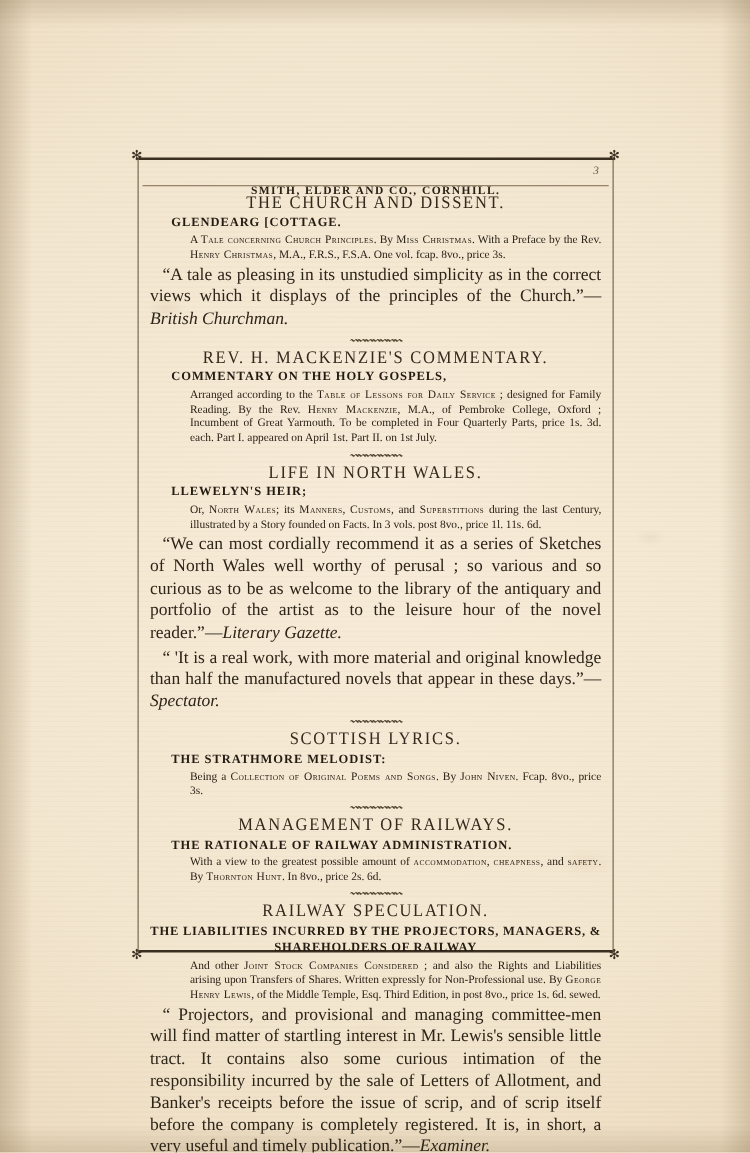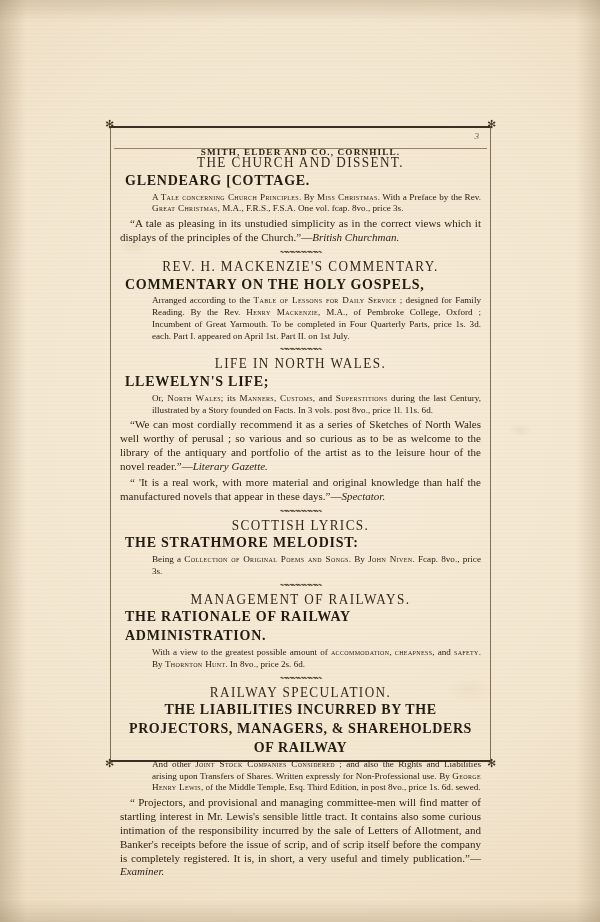--- a/index.html
+++ b/index.html
@@ -104,45 +104,45 @@
     color:#342a1c;
     white-space:nowrap;
     font-family:"Liberation Serif","DejaVu Serif",serif;
     transform:scaleX(.93);
     margin:1px 0 1px 0;
     line-height:1.18;
   }
 
   .booktitle{
     font-weight:bold;
-    font-size:14px;
+    font-size:10px;
     letter-spacing:.75px;
     color:#241c12;
-    margin:1px 0 0 5px;
+    margin:1px 0 0 17px;
     line-height:1.35;
   }
   .booktitle.center{text-align:center;margin-left:0;letter-spacing:.6px;}
 
   .desc{
     margin:1px 0 0 32px;
     font-size:9.15px;
     line-height:1.28;
     text-align:justify;
     text-align-last:left;
     color:#2b2217;
   }
   .desc .sc{
     font-variant:small-caps;
     letter-spacing:.35px;
     margin-top:40px;
   }
 
   .quote{
     margin:2px 0 0 0;
-    font-size:11px;
+    font-size:14px;
     line-height:1.26;
     text-align:justify;
     text-align-last:left;
     text-indent:10px;
     color:#2e2519;
   }
   .quote i{font-style:italic;}
 
   .divider{
     text-align:center;
@@ -177,33 +177,33 @@
     <div id="runhead">
       <div class="rh-title">SMITH, ELDER AND CO., CORNHILL.</div>
       <div class="rh-page">3</div>
     </div>
     <div class="rule-head"></div>
 
     <div id="col">
         <div class="sect">
           <div class="display">THE CHURCH AND DISSENT.</div>
           <div class="booktitle">GLENDEARG [COTTAGE.</div>
-          <div class="desc">A <span class="sc">Tale concerning Church Principles</span>.   By <span class="sc">Miss Christmas</span>. With a Preface by the Rev. <span class="sc">Great Christmas</span>, M.A., F.R.S., F.S.A. One vol. fcap. 8vo., price 3s.</div>
+          <div class="desc">A <span class="sc">Tale concerning Church Principles</span>.   By <span class="sc">Miss Christmas</span>. With a Preface by the Rev. <span class="sc">Henry Christmas</span>, M.A., F.R.S., F.S.A. One vol. fcap. 8vo., price 3s.</div>
           <div class="quote">“A tale as pleasing in its unstudied simplicity as in the correct views which it displays of the principles of the Church.”—<i>British Churchman.</i></div>
         </div>
         <div class="divider">〰〰〰〰〰〰〰</div>
         <div class="sect">
           <div class="display">REV. H. MACKENZIE'S COMMENTARY.</div>
           <div class="booktitle">COMMENTARY ON THE HOLY GOSPELS,</div>
           <div class="desc">Arranged according to the <span class="sc">Table of Lessons for Daily Service</span> ; designed for Family Reading.  By the Rev. <span class="sc">Henry Mackenzie</span>, M.A., of Pembroke College, Oxford ; Incumbent of Great Yarmouth.  To be completed in Four Quarterly Parts, price 1s. 3d. each.   Part I. appeared on April 1st.   Part II. on 1st July.</div>
         </div>
         <div class="divider">〰〰〰〰〰〰〰</div>
         <div class="sect">
           <div class="display">LIFE IN NORTH WALES.</div>
-          <div class="booktitle">LLEWELYN'S LIFE;</div>
+          <div class="booktitle">LLEWELYN'S HEIR;</div>
           <div class="desc">Or, <span class="sc">North Wales</span>; its <span class="sc">Manners</span>, <span class="sc">Customs</span>, and <span class="sc">Superstitions</span> during the last Century, illustrated by a Story founded on Facts.   In 3 vols. post 8vo., price 1l. 11s. 6d.</div>
           <div class="quote">“We can most cordially recommend it as a series of Sketches of North Wales well worthy of perusal ; so various and so curious as to be as welcome to the library of the antiquary and portfolio of the artist as to the leisure hour of the novel reader.”—<i>Literary Gazette.</i></div>
           <div class="quote">“ 'It is a real work, with more material and original knowledge than half the manufactured novels that appear in these days.”—<i>Spectator.</i></div>
         </div>
         <div class="divider">〰〰〰〰〰〰〰</div>
         <div class="sect">
           <div class="display">SCOTTISH LYRICS.</div>
           <div class="booktitle">THE STRATHMORE MELODIST:</div>
           <div class="desc">Being a <span class="sc">Collection of Original Poems and Songs</span>.   By <span class="sc">John Niven</span>.  Fcap. 8vo., price 3s.</div>
         </div>

